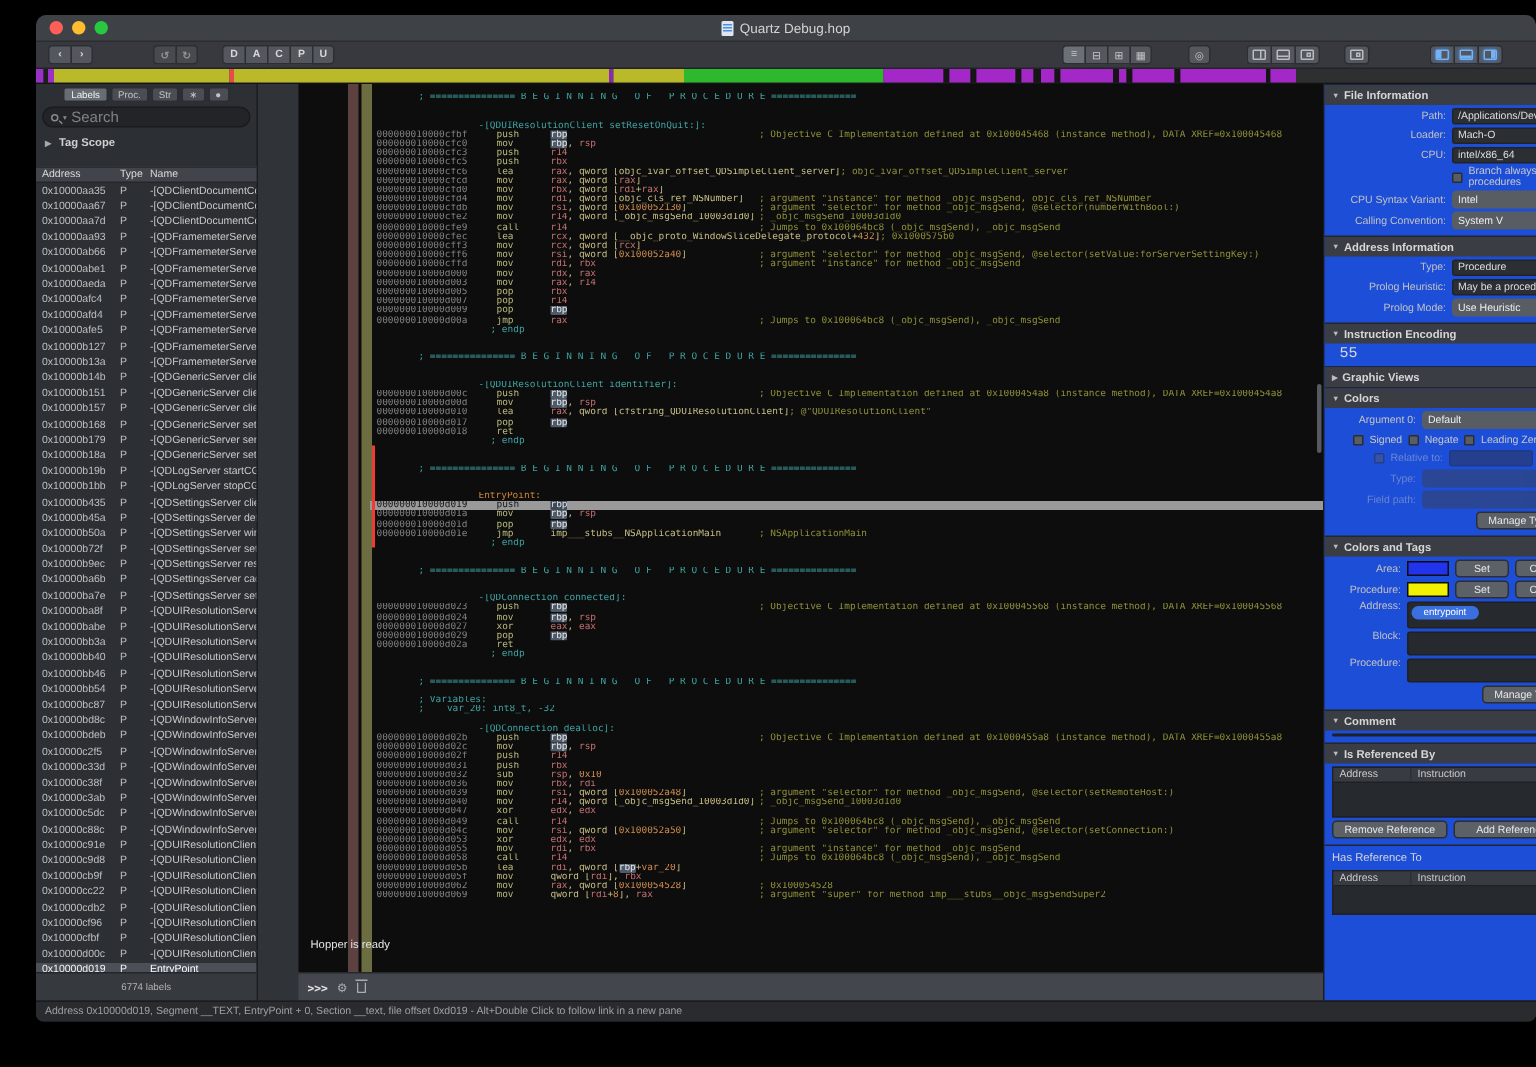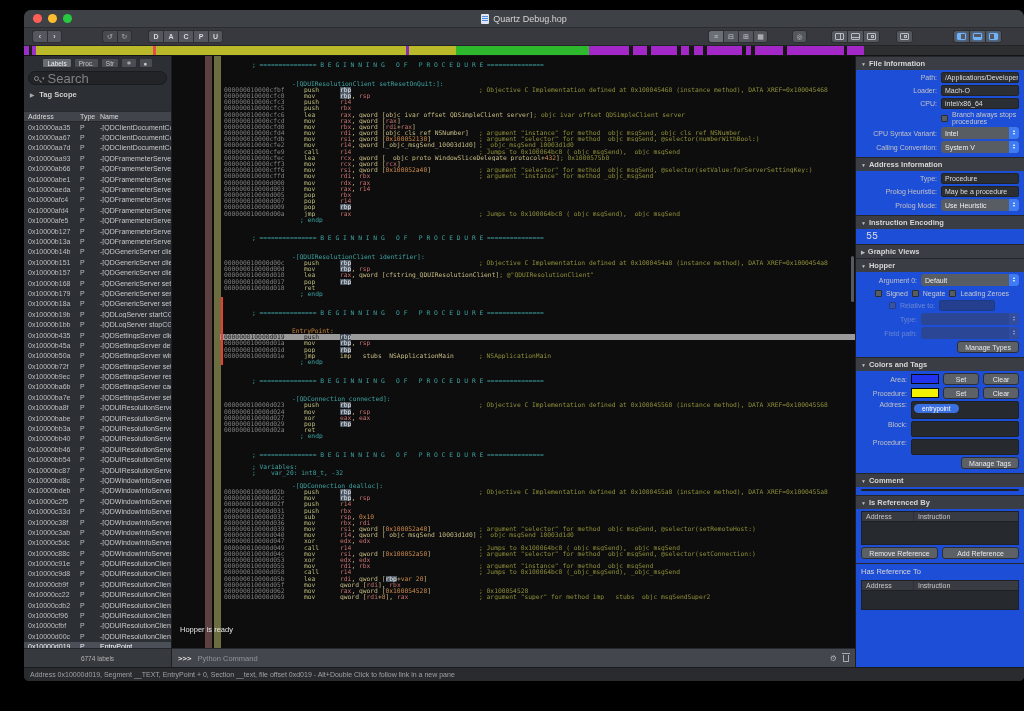--- a/index.html
+++ b/index.html
@@ -41,34 +41,34 @@
   .mini-ic .div-h { position:absolute; left:0; right:0; top:3px; height:1px; background:#b9bcc0; }
   .mini-ic .inner { position:absolute; right:1px; top:1px; width:3px; height:3px; border:1px solid #b9bcc0; }
   .glyph { font-size:7px; color:#c9c9c9; font-weight:normal; }
   
   .minimap { height:10px; display:flex; flex:none; background:#2e2f31; border-bottom:1px solid #141414; }
   .minimap div { height:100%; flex:none; }
   
   .main { height:611px; display:flex; flex:none; }
   .col-side { width:148px; flex:none; display:flex; flex-direction:column; background:#2c2f34;
               border-right:1px solid #1c1d20; }
-  .col-code { width:683px; flex:none; display:flex; flex-direction:column; }
+  .col-code { width:683px; flex:none; display:flex; flex-direction:column;margin-left:27px; }
   .col-insp { width:169px; flex:none; background:#1d4ed8; border-left:1px solid #1c1d20;
               overflow:hidden; font-family:"Liberation Sans", sans-serif; }
   
   .side-tabs { height:14px; display:flex; gap:2px; padding:2px 4px; justify-content:center; }
   .stab { background:#4a4e54; border:1px solid #2c2e32; border-radius:2px; color:#c3c3c3;
           font-size:6.5px; padding:0 4px; display:flex; align-items:center; }
   .stab.active { background:#686d74; color:#efefef; }
   .side-search { height:14px; margin:1px 4px 2px; background:#222428; border:1px solid #1a1b1e;
                  border-radius:7px; display:flex; align-items:center; padding:0 5px; gap:3px; }
   .mag { width:5px; height:5px; border:1px solid #8a8a8a; border-radius:50%; position:relative; flex:none; }
   .mag::after { content:""; position:absolute; left:4px; top:4px; width:3px; height:1px;
                 background:#8a8a8a; transform:rotate(45deg); }
-  .search-ph { font-size:13px; color:#828282; }
+  .search-ph { font-size:10px; color:#828282; }
   .caret-dn { font-size:5px; color:#8a8a8a; }
   .tag-scope { font-size:7.5px; color:#cfcfcf; font-weight:bold; padding:3px 6px; }
   .tag-scope .arr { font-size:5.5px; color:#a8a8a8; margin-right:3px; }
   .lbl-gap { height:9px; }
   .lbl-header { height:11px; background:#41454b; border-top:1px solid #2a2c30; border-bottom:1px solid #24262a;
                 display:grid; grid-template-columns:52px 20px 1fr; align-items:center;
                 font-size:7px; color:#dadada; padding-left:4px; }
   .lbl-rows { flex:1; overflow:hidden; }
   .lrow { height:10.4px; display:grid; grid-template-columns:52px 20px 1fr; align-items:center;
           font-size:7px; color:#bfbfbf; padding-left:4px; white-space:nowrap; }
@@ -673,21 +673,20 @@
               <div class="ln"><span class="addr">000000010000d05f</span><span class="mn">mov</span><span class="op">qword [<span class="reg">rdi</span>], <span class="reg">rbx</span></span></div>
               <div class="ln"><span class="addr">000000010000d062</span><span class="mn">mov</span><span class="op"><span class="reg">rax</span>, qword [<span class="num">0x100054528</span>]</span><span class="cm">; 0x100054528</span></div>
               <div class="ln"><span class="addr">000000010000d069</span><span class="mn">mov</span><span class="op">qword [<span class="reg">rdi</span>+<span class="num">8</span>], <span class="reg">rax</span></span><span class="cm">; argument "super" for method imp___stubs__objc_msgSendSuper2</span></div>
             </div>
           </div>
         <div class="vthumb"></div>
         <div class="ready">Hopper is ready</div>
       </div>
       <div class="cmdbar">
         <span class="prompt">&gt;&gt;&gt;</span>
-        <span class="cmd-ph">Python Command</span>
         <span class="gear">⚙</span>
         <span class="trash"></span>
       </div>
     </div>
 
     <div class="col-insp">
 
       <div class="insp-sec">
         <div class="insp-h">
           <span class="arr">▼</span>
@@ -773,21 +772,21 @@
       <div class="insp-sec">
         <div class="insp-h">
           <span class="arr">▶</span>
           <span>Graphic Views</span>
         </div>
       </div>
 
       <div class="insp-sec">
         <div class="insp-h">
           <span class="arr">▼</span>
-          <span>Hopper</span>
+          <span>Colors</span>
         </div>
         <div class="insp-body">
           <div class="irow">
               <span class="ilabel" style="width:56px">Argument 0:</span>
             <span class="iselect">
                 <span>Default</span>
                 <span class="stp">
                   <span>▲</span>
                   <span>▼</span>
                 </span>

